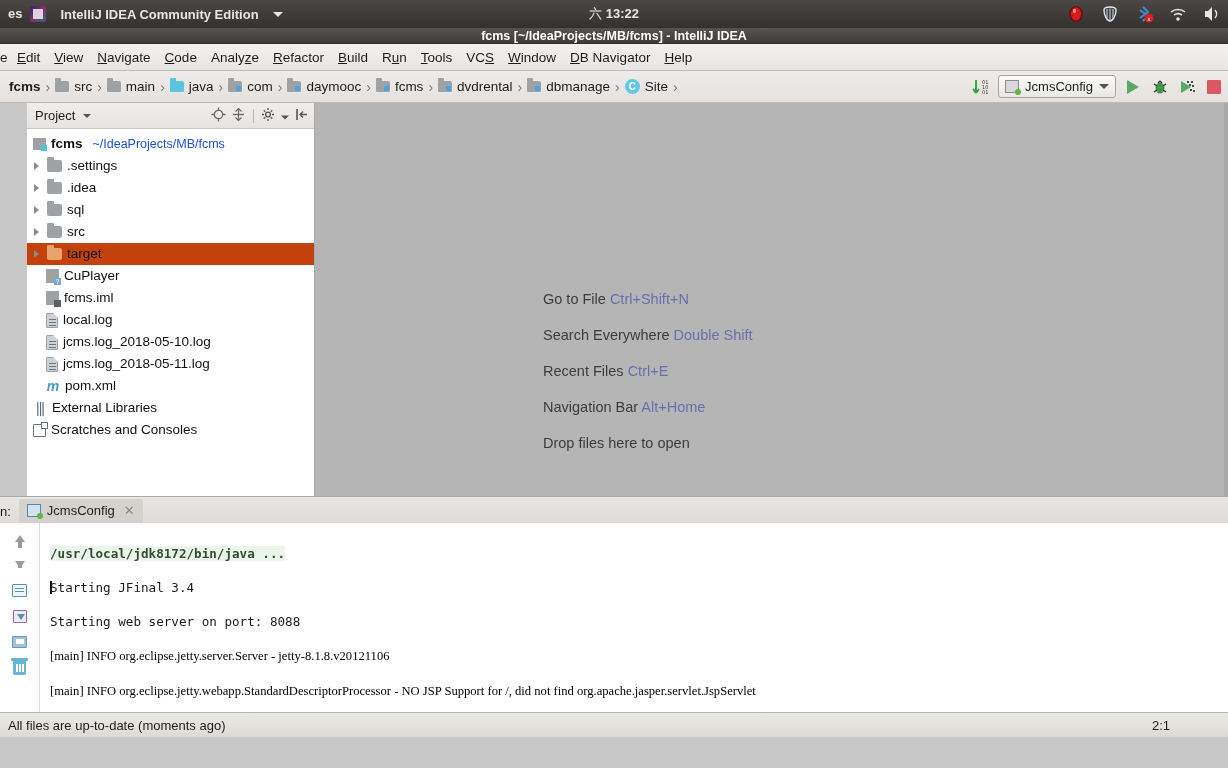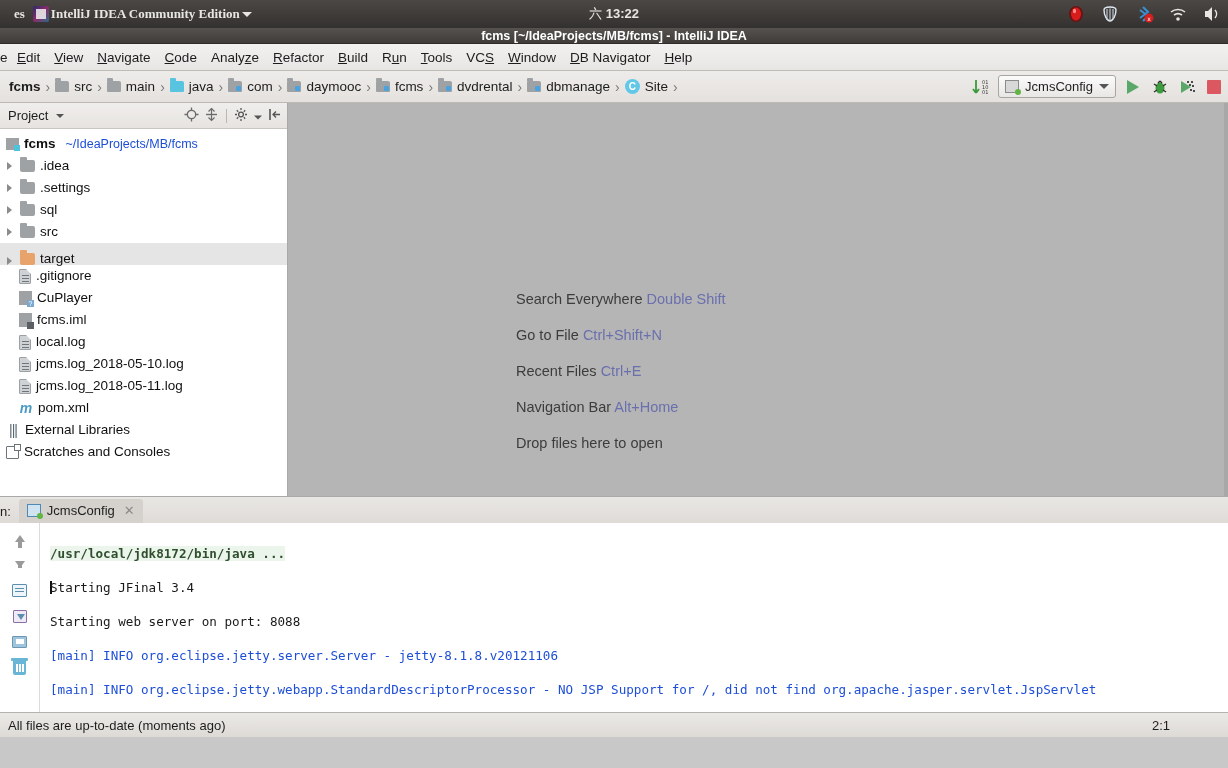--- a/index.html
+++ b/index.html
@@ -11,22 +11,22 @@
   }
 
   
   #unity-panel {
     height: 28px; width: 100%;
     background: linear-gradient(to bottom, #4a4745 0%, #3d3a38 60%, #333030 100%);
     display: flex; align-items: center;
     color: #e8e6e3; font-size: 13px;
     position: relative;
   }
-  .panel-left { display: flex; align-items: flex-start; padding-left: 14px; gap: 8px; font-family: Liberation Serif, serif; }
-  .panel-appmenu { display: flex; align-items: center; gap: 2px; font-weight: bold; }
+  .panel-left { display: flex; align-items: flex-start; padding-left: 8px; gap: 8px; }
+  .panel-appmenu { display: flex; align-items: center; gap: 14px; font-weight: bold; }
   .panel-trunc { color: #e8e6e3; font-weight: bold; font-size: 13px; }
   .panel-clock {
     position: absolute; left: 0; right: 0; margin: auto;
     width: 140px; text-align: center; font-size: 13px; font-weight: bold;
   }
   .panel-clock .wk { font-family: "DejaVu Sans", sans-serif; font-weight: normal; }
   .panel-right {
     margin-left: auto; display: flex; align-items: center; gap: 14px;
     padding-right: 6px;
   }
@@ -127,37 +127,37 @@
   .ic-btn { display:flex;align-items:center;justify-content:center;width:20px;height:22px; }
 
   
   #main {
     display: flex; width: 100%;
     height: 393px;
   }
   #project-panel {
     width: 288px; background: #ffffff;
     border-right: 1px solid #a9a9a9;
-    display: flex; flex-direction: column;
+    display: flex; flex-direction: column; margin-left: 27px;
   }
   #project-header {
     height: 26px; display: flex; align-items: center;
     background: linear-gradient(to bottom,#f0eeec,#e6e3e0);
     border-bottom: 1px solid #c9c6c2;
     font-size: 13px; padding: 0 4px 0 8px; color:#1d1d1d;
   }
   #project-header .title { font-weight: normal; }
   .hdr-caret { width:0;height:0;border-left:4px solid transparent;border-right:4px solid transparent;border-top:4px solid #555; margin-left:8px; }
   .hdr-tools { margin-left:auto; display:flex; align-items:center; gap:5px; }
   .hdr-sep { width:1px; height:14px; background:#bbb8b4; margin:0 2px; }
   .tree { padding-top: 4px; font-size: 13.5px; color:#101010; flex:1; overflow:hidden; }
   .tnode {
     display:flex; align-items:center; gap:5px; height:22px; padding-left:4px; white-space:nowrap;
   }
-  .tnode.sel { background:#e5e5e5;align-items:flex-end; }
+  .tnode.sel { background:#c2410c; }
   .tw { width:11px; display:flex; align-items:center; justify-content:center; }
   .tw .arrow {
     width:0;height:0;border-top:4px solid transparent;border-bottom:4px solid transparent;
     border-left:5px solid #8b8b8b;
   }
   .tnode .label { line-height: 1; }
   .tnode .sub { color:#1d4ed8; font-size:12.5px; margin-left:5px; }
   .fold { width:15px;height:12px;background:#9fa2a5;border-radius:0 2px 2px 2px;position:relative;flex:none; }
   .fold::before{content:"";position:absolute;top:-3px;left:0;width:7px;height:3px;background:#9fa2a5;border-radius:1px 1px 0 0;}
   .fold.orange { background:#e8a36a; } .fold.orange::before{background:#e8a36a;}
@@ -230,21 +230,21 @@
   .trash-ic::before{content:"";position:absolute;top:-3px;left:-2px;width:17px;height:3px;background:#69b5d6;border-radius:1px;}
   .trash-ic::after{content:"";position:absolute;left:3px;top:3px;width:1.5px;height:8px;background:#ffffff;box-shadow:3px 0 0 #ffffff,6px 0 0 #ffffff;}
 
   #console-text {
     flex: 1; padding: 5px 0 0 10px; overflow: hidden;
     font-family: "DejaVu Sans Mono", monospace;
     font-size: 12.6px; line-height: 17px; white-space: pre;
   }
   #console-text .cmd { color:#2f4f2f; background:#ebf5eb; font-weight:bold; }
   #console-text .sysout { color:#1a1a1a; }
-  #console-text .syserr { color:#1d4ed8; }
+  #console-text .syserr { color:#000000;font-family:Liberation Serif, serif; }
   #console-text .caret {
     display:inline-block; width:2px; height:13px; background:#111;
     vertical-align:-2px; margin-right:-2px;
   }
   #console-scroll-right { width:4px; background:#ffffff; }
 
   
   #statusbar {
     height: 25px; width:100%;
     background: linear-gradient(to bottom,#ebe9e6,#dddad6);
@@ -464,28 +464,28 @@
         <span class="proj-ic"></span>
         <span class="label" style="font-weight:bold;">fcms</span>
         <span class="sub">~/IdeaProjects/MB/fcms</span>
       </div>
 
       <div class="tnode">
         <span class="tw">
             <span class="arrow"></span>
           </span>
         <span class="fold"></span>
-        <span class="label">.idea</span>
+        <span class="label">.settings</span>
       </div>
       <div class="tnode">
         <span class="tw">
             <span class="arrow"></span>
           </span>
         <span class="fold"></span>
-        <span class="label">.settings</span>
+        <span class="label">.idea</span>
       </div>
       <div class="tnode">
         <span class="tw">
             <span class="arrow"></span>
           </span>
         <span class="fold"></span>
         <span class="label">sql</span>
       </div>
       <div class="tnode">
         <span class="tw">
@@ -496,24 +496,20 @@
       </div>
       <div class="tnode sel">
         <span class="tw">
             <span class="arrow"></span>
           </span>
         <span class="fold orange"></span>
         <span class="label">target</span>
       </div>
 
       <div class="tnode" style="padding-left:19px;">
-        <span class="filedoc lines"></span>
-        <span class="label">.gitignore</span>
-      </div>
-      <div class="tnode" style="padding-left:19px;">
         <span class="mod-ic q"></span>
         <span class="label">CuPlayer</span>
       </div>
       <div class="tnode" style="padding-left:19px;">
         <span class="mod-ic"></span>
         <span class="label">fcms.iml</span>
       </div>
       <div class="tnode" style="padding-left:19px;">
         <span class="filedoc lines"></span>
         <span class="label">local.log</span>
@@ -537,24 +533,24 @@
       <div class="tnode" style="padding-left:6px;">
         <span class="scr-ic"></span>
         <span class="label">Scratches and Consoles</span>
       </div>
     </div>
   </div>
 
   <div id="editor-area">
     <div id="editor-hints">
       <div>
+        <span>Go to File </span><span class="key">Ctrl+Shift+N</span>
+      </div>
+      <div>
         <span>Search Everywhere </span><span class="key">Double Shift</span>
-      </div>
-      <div>
-        <span>Go to File </span><span class="key">Ctrl+Shift+N</span>
       </div>
       <div>
         <span>Recent Files </span><span class="key">Ctrl+E</span>
       </div>
       <div>
         <span>Navigation Bar </span><span class="key">Alt+Home</span>
       </div>
       <div>
         <span>Drop files here to open</span>
       </div>

